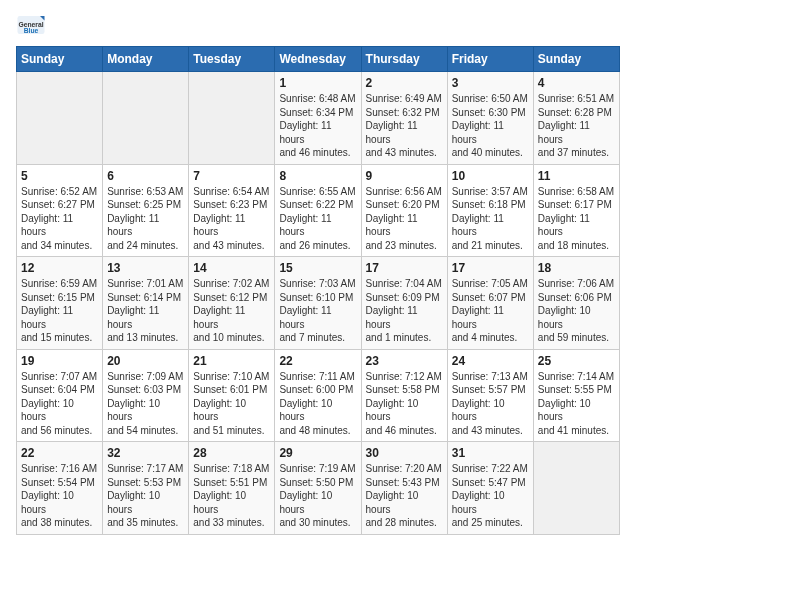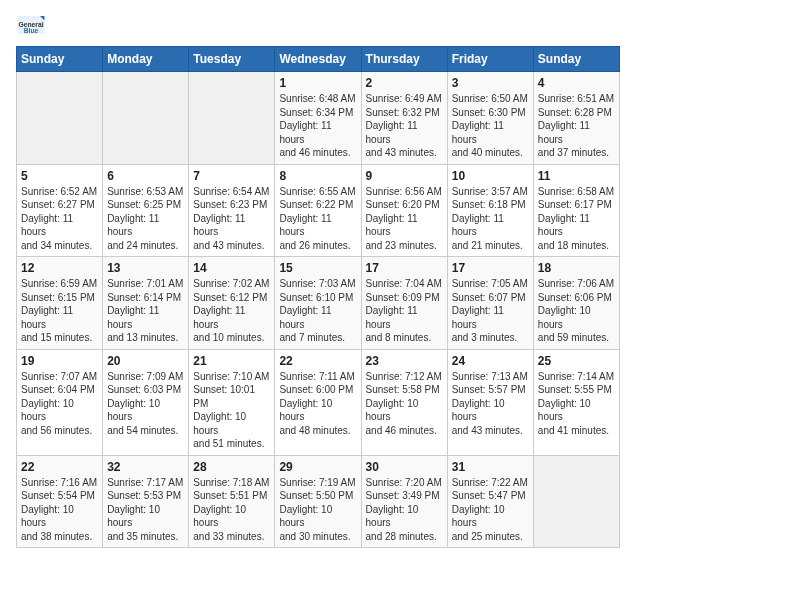--- a/index.html
+++ b/index.html
@@ -225,28 +225,28 @@
             <span class="cell-line">Sunrise: 7:03 AM</span>
             <span class="cell-line">Sunset: 6:10 PM</span>
             <span class="cell-line">Daylight: 11 hours</span>
             <span class="cell-line">and 7 minutes.</span>
           </td>
           <td>
             <span class="day-num">17</span>
             <span class="cell-line">Sunrise: 7:04 AM</span>
             <span class="cell-line">Sunset: 6:09 PM</span>
             <span class="cell-line">Daylight: 11 hours</span>
-            <span class="cell-line">and 8 minutes.</span>
+            <span class="cell-line">and 1 minutes.</span>
           </td>
           <td>
             <span class="day-num">17</span>
             <span class="cell-line">Sunrise: 7:05 AM</span>
             <span class="cell-line">Sunset: 6:07 PM</span>
             <span class="cell-line">Daylight: 11 hours</span>
-            <span class="cell-line">and 3 minutes.</span>
+            <span class="cell-line">and 4 minutes.</span>
           </td>
           <td>
             <span class="day-num">18</span>
             <span class="cell-line">Sunrise: 7:06 AM</span>
             <span class="cell-line">Sunset: 6:06 PM</span>
             <span class="cell-line">Daylight: 10 hours</span>
             <span class="cell-line">and 59 minutes.</span>
           </td>
         </tr>
         <tr>
@@ -260,21 +260,21 @@
           <td>
             <span class="day-num">20</span>
             <span class="cell-line">Sunrise: 7:09 AM</span>
             <span class="cell-line">Sunset: 6:03 PM</span>
             <span class="cell-line">Daylight: 10 hours</span>
             <span class="cell-line">and 54 minutes.</span>
           </td>
           <td>
             <span class="day-num">21</span>
             <span class="cell-line">Sunrise: 7:10 AM</span>
-            <span class="cell-line">Sunset: 10:01 PM</span>
+            <span class="cell-line">Sunset: 6:01 PM</span>
             <span class="cell-line">Daylight: 10 hours</span>
             <span class="cell-line">and 51 minutes.</span>
           </td>
           <td>
             <span class="day-num">22</span>
             <span class="cell-line">Sunrise: 7:11 AM</span>
             <span class="cell-line">Sunset: 6:00 PM</span>
             <span class="cell-line">Daylight: 10 hours</span>
             <span class="cell-line">and 48 minutes.</span>
           </td>
@@ -325,21 +325,21 @@
           <td>
             <span class="day-num">29</span>
             <span class="cell-line">Sunrise: 7:19 AM</span>
             <span class="cell-line">Sunset: 5:50 PM</span>
             <span class="cell-line">Daylight: 10 hours</span>
             <span class="cell-line">and 30 minutes.</span>
           </td>
           <td>
             <span class="day-num">30</span>
             <span class="cell-line">Sunrise: 7:20 AM</span>
-            <span class="cell-line">Sunset: 3:49 PM</span>
+            <span class="cell-line">Sunset: 5:43 PM</span>
             <span class="cell-line">Daylight: 10 hours</span>
             <span class="cell-line">and 28 minutes.</span>
           </td>
           <td>
             <span class="day-num">31</span>
             <span class="cell-line">Sunrise: 7:22 AM</span>
             <span class="cell-line">Sunset: 5:47 PM</span>
             <span class="cell-line">Daylight: 10 hours</span>
             <span class="cell-line">and 25 minutes.</span>
           </td>

